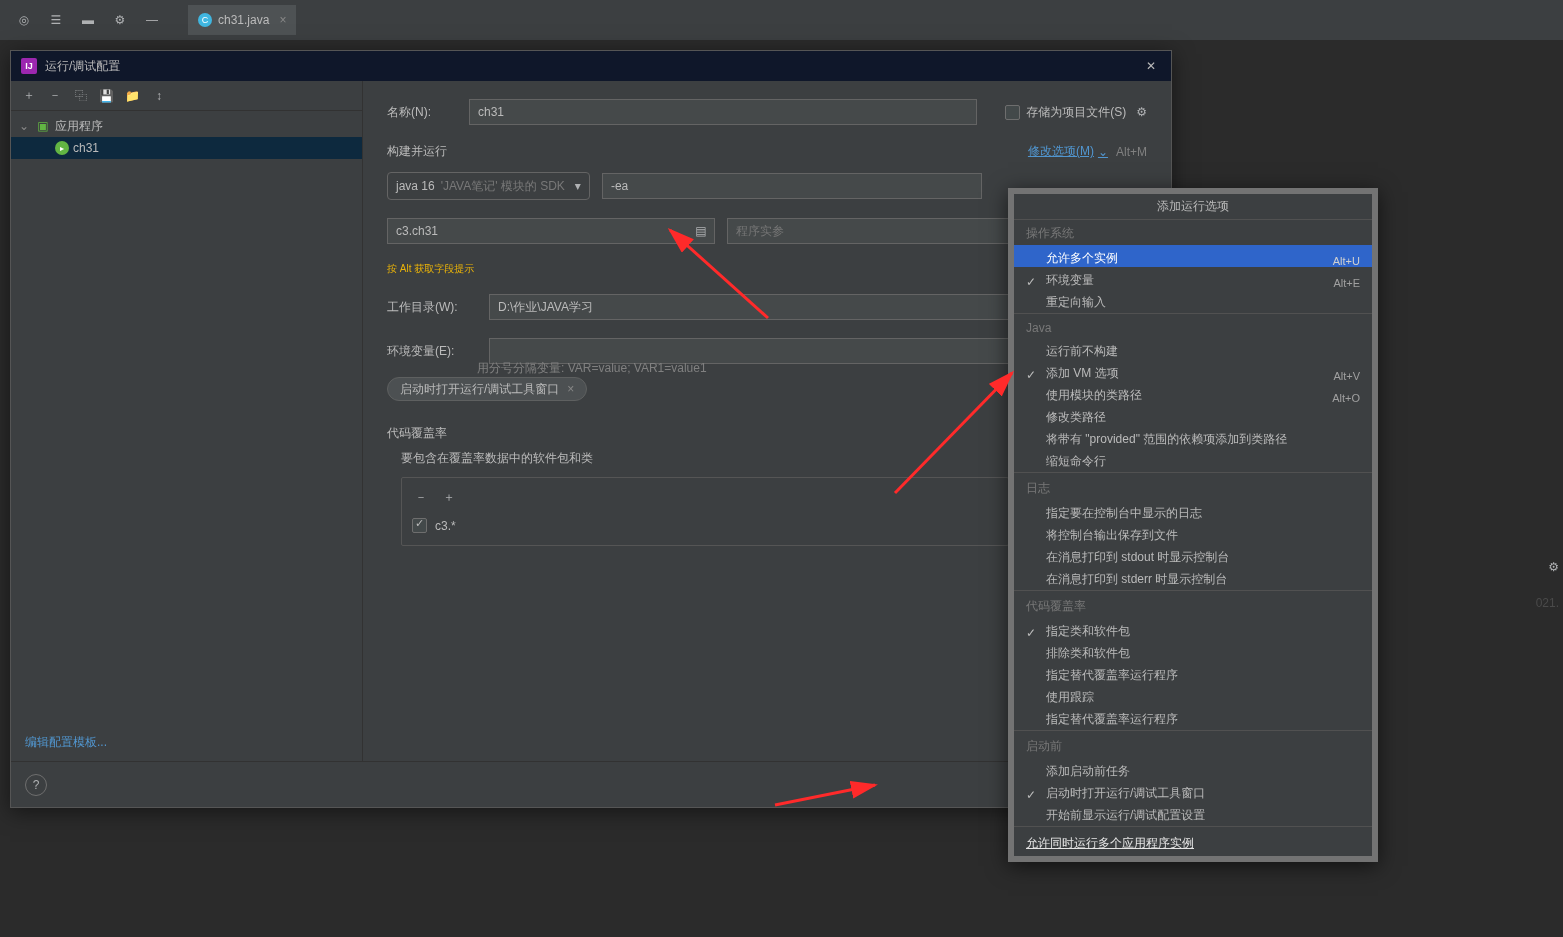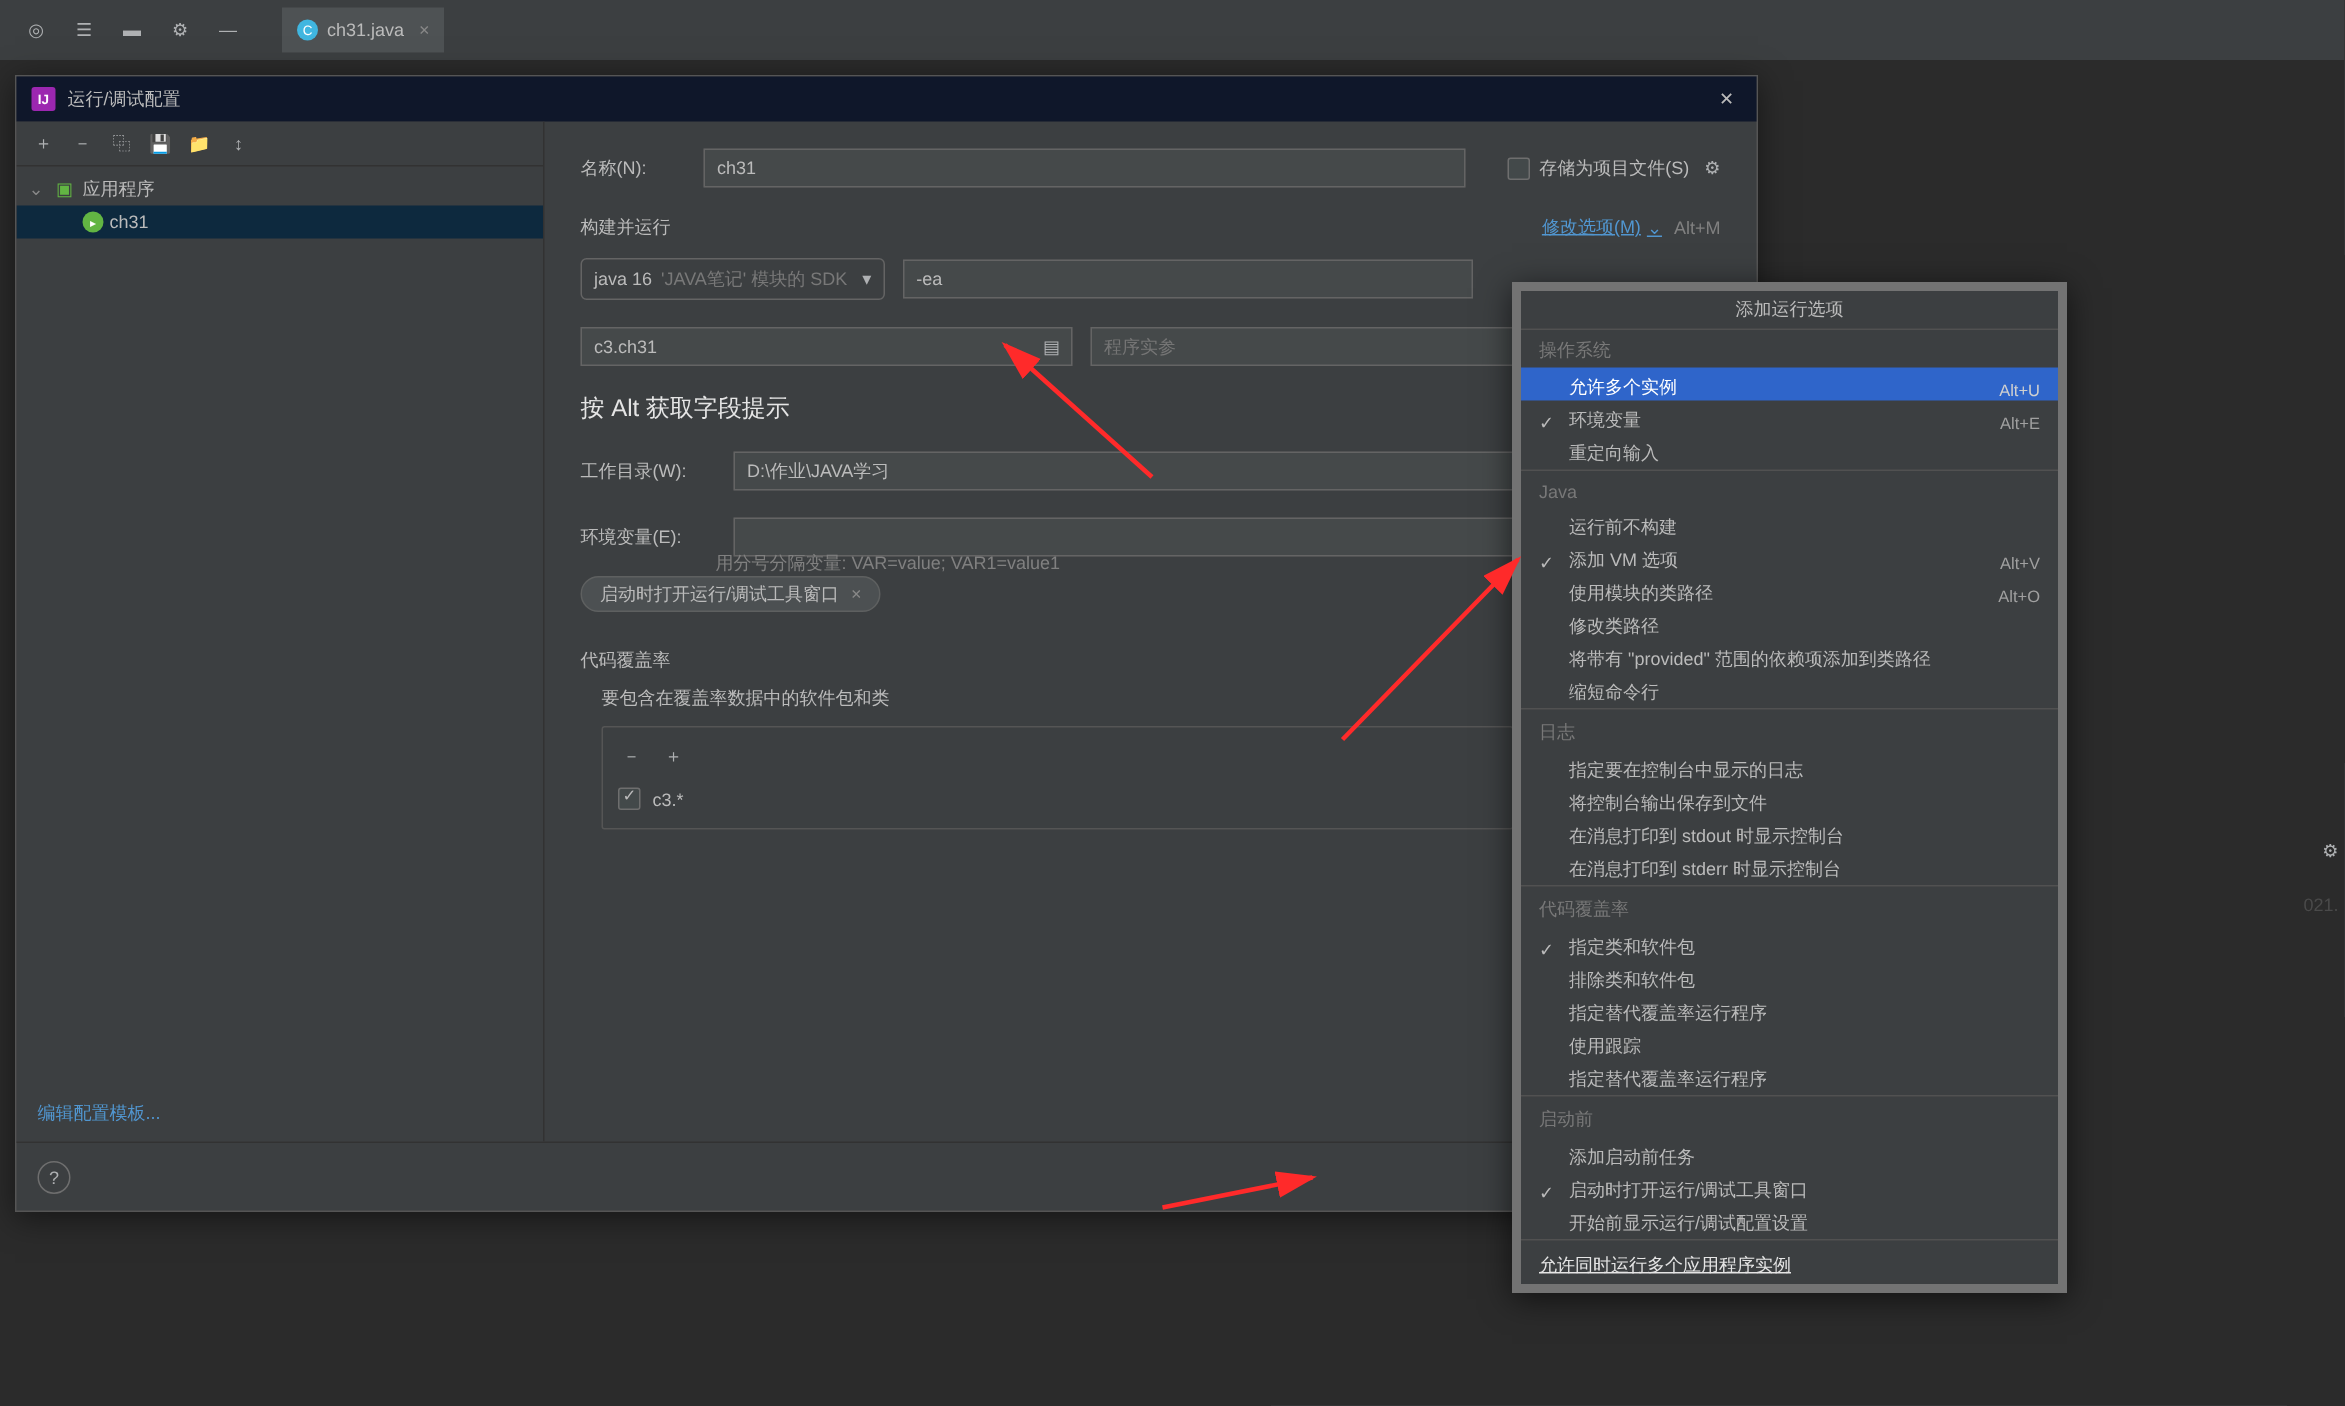--- a/index.html
+++ b/index.html
@@ -59,21 +59,21 @@
 
 .sdk-selector { display: inline-flex; align-items: center; height: 28px; border: 1px solid #646464; border-radius: 4px; padding: 0 8px; background: #3c3f41; gap: 6px; }
 .sdk-selector .sdk-ver { color: #bbbbbb; }
 .sdk-selector .sdk-desc { color: #787878; }
 .sdk-selector .chev { color: #afb1b3; margin-left: 4px; }
 
 .field-with-btn { position: relative; display: flex; align-items: center; }
 .field-with-btn .text-input { width: 328px; }
 .doc-icon-btn { position: absolute; right: 6px; width: 16px; height: 16px; color: #afb1b3; display:flex; align-items:center; justify-content:center; }
 
-.hint-text { color: #e5e5e5; font-size: 16px; }
+.hint-text { color: #eab308; font-size: 10px; }
 .env-hint { color: #808080; font-size: 12px; margin-left: 90px; margin-top: -10px; }
 
 .pill-tag { display: inline-flex; align-items: center; height: 24px; padding: 0 12px; border: 1px solid #5e6060; border-radius: 12px; background: #4c5052; color: #bbbbbb; gap: 8px; }
 .pill-tag .x { color: #888; }
 
 .coverage-box { border: 1px solid #555; border-radius: 2px; padding: 10px; margin-top: 10px; width: 608px; }
 .coverage-tb { display: flex; align-items: center; gap: 10px; margin-bottom: 10px; }
 .coverage-tb .cicon { color: #afb1b3; width: 18px; height: 18px; display:flex; align-items:center; justify-content:center; }
 .coverage-row { display: flex; align-items: center; gap: 8px; padding: 2px 0; }
 .coverage-row .checkbox-box.checked { background: #43494a; position: relative; }

